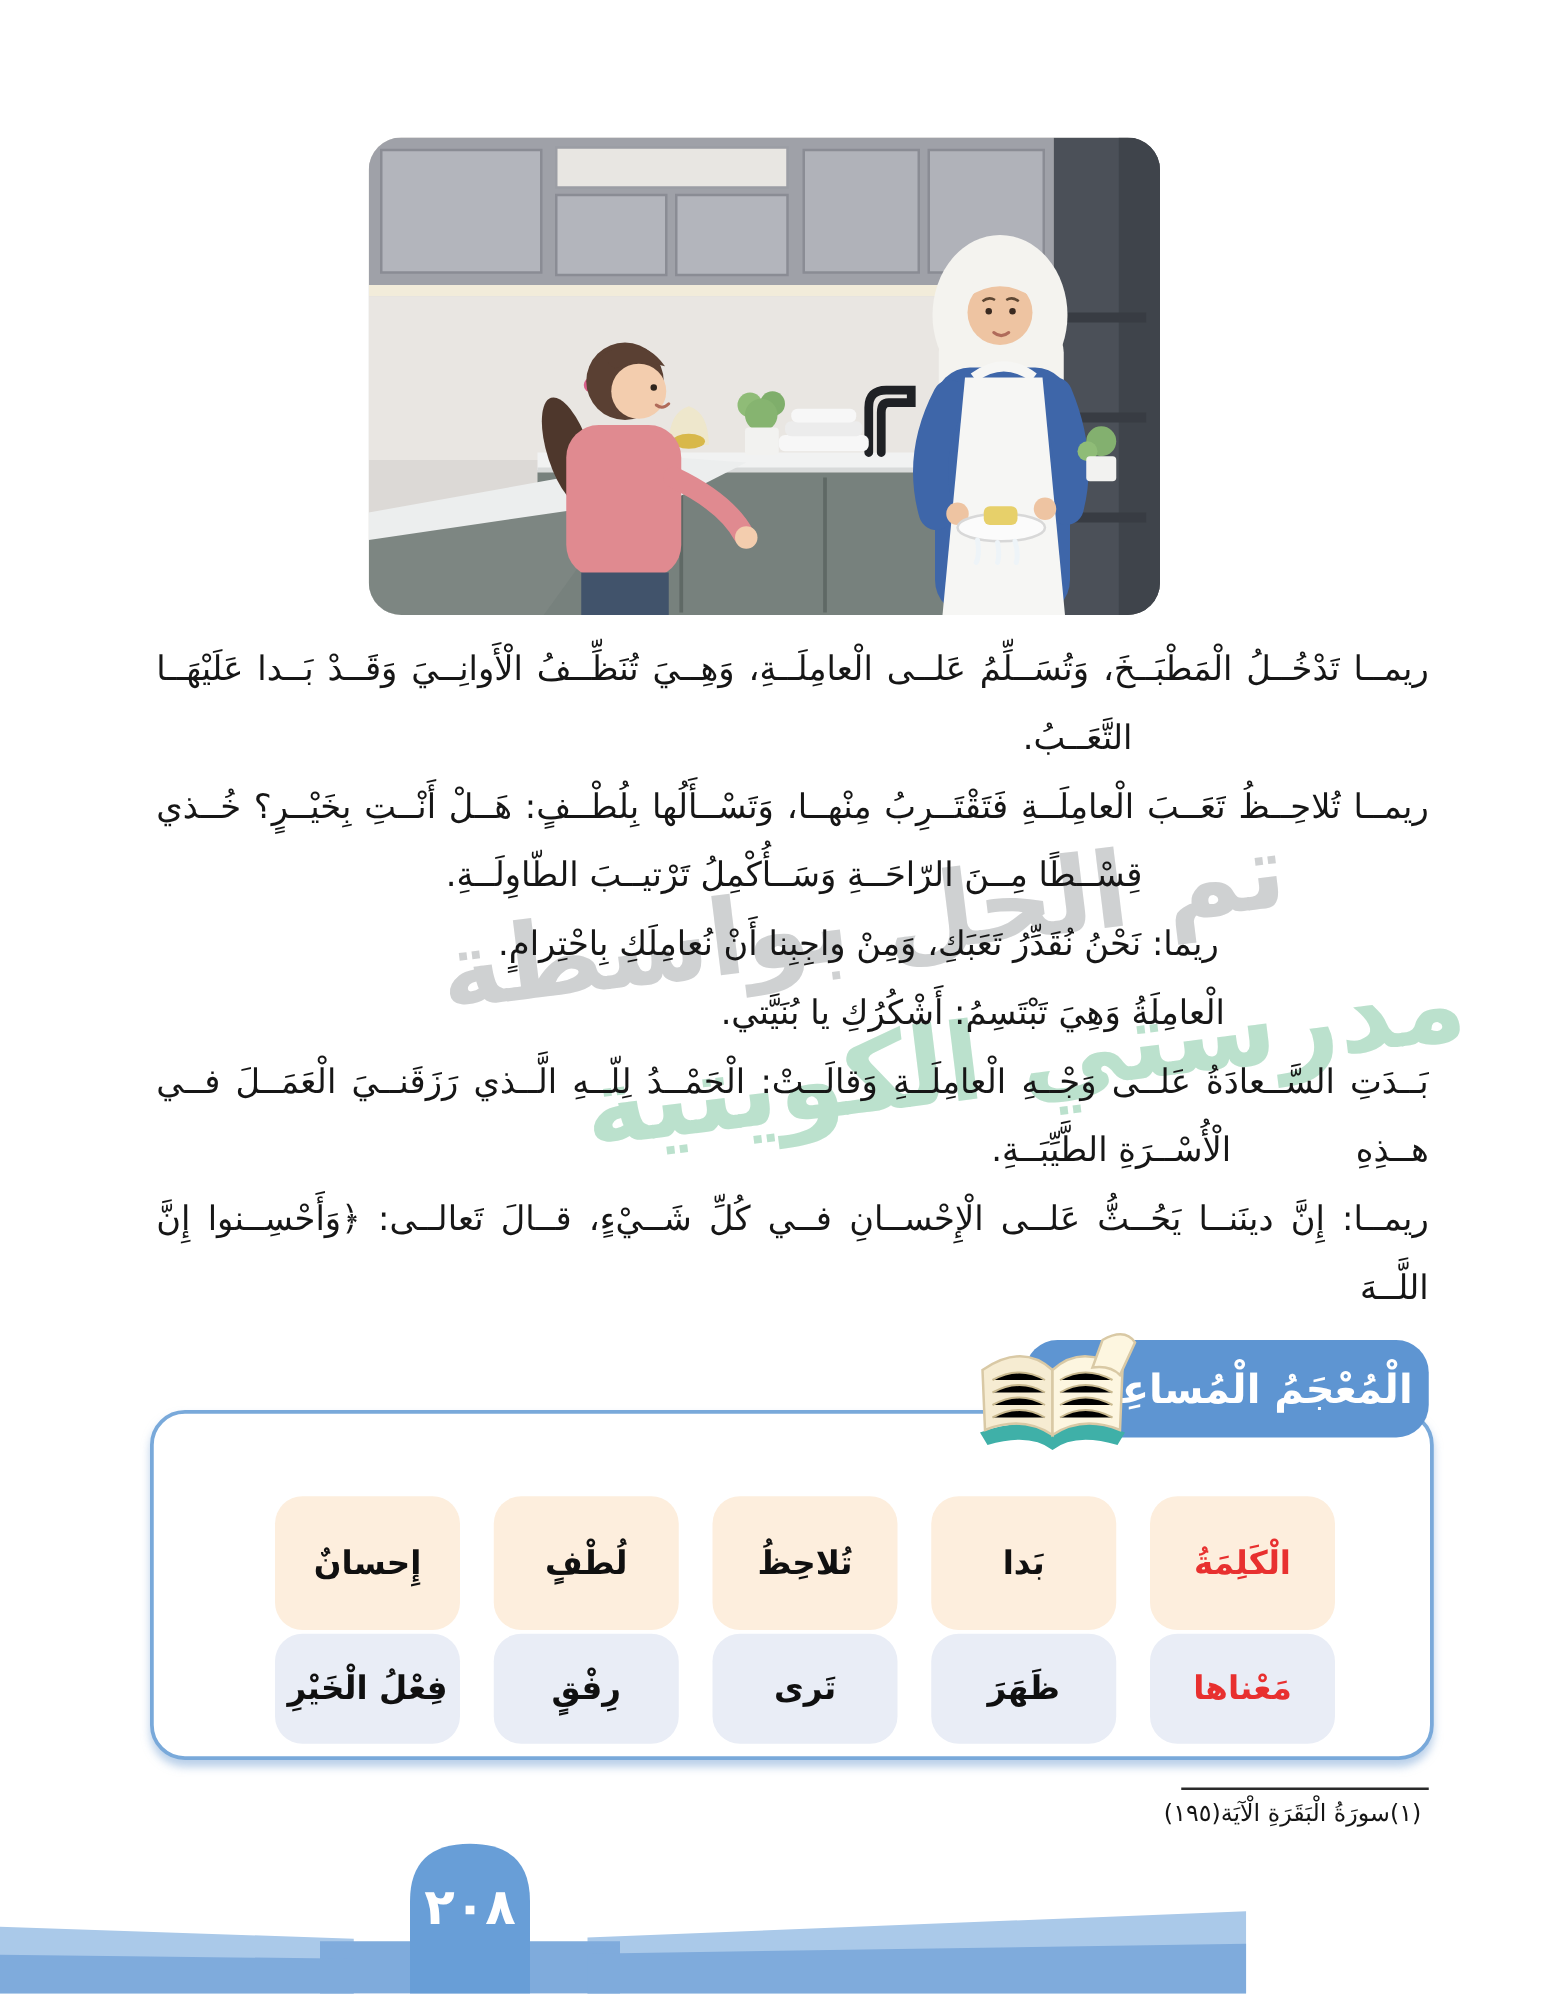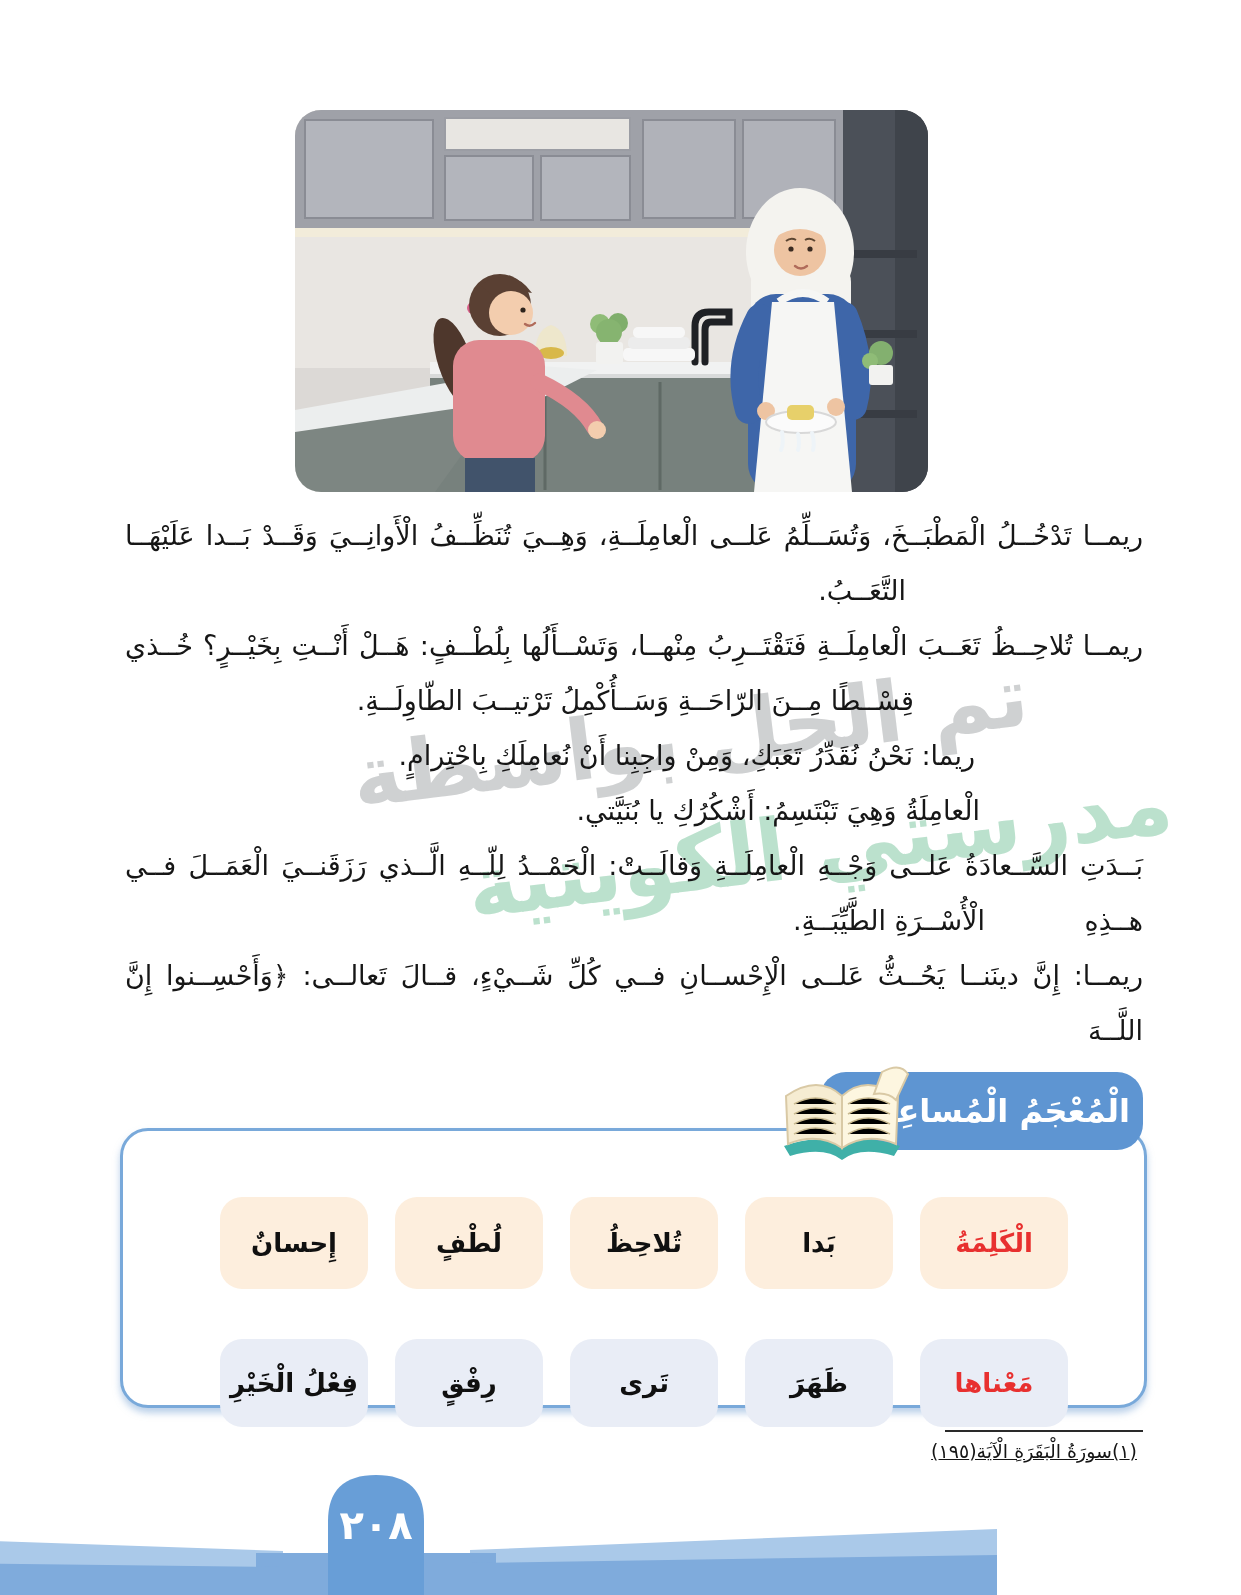--- a/index.html
+++ b/index.html
@@ -54,31 +54,31 @@
     z-index:4;
   }
   .book-icon{position:absolute;left:-58px;top:-14px;width:160px;height:110px;}
   .vocab-row{
     position:absolute;right:76px;left:60px;
     display:flex;gap:27px;direction:rtl;
   }
   .vocab-row.words{top:66px;}
   .vocab-row.meanings{top:176px;}
   .vocab-cell{
-    flex:0 0 148px;height:92px;border-radius:22px;
+    flex:0 0 148px;height:107px;border-radius:22px;
     display:flex;align-items:center;justify-content:center;
     font-size:26px;font-weight:bold;color:#101010;text-align:center;
   }
   .words .vocab-cell{background:#fdeedd;}
-  .meanings .vocab-cell{background:#e9edf6;height:88px;margin-top:32px;}
+  .meanings .vocab-cell{background:#e9edf6;height:88px;}
   .vocab-cell.red{color:#e8302f;text-align:right;}
 
   
   .footnote-rule{position:absolute;left:945px;top:1430px;width:198px;height:2px;background:#2a2a2a;}
-  .footnote{position:absolute;right:104px;top:1440px;font-size:19px;color:#151515;direction:rtl;text-decoration:underline;}
+  .footnote{position:absolute;right:104px;top:1440px;font-size:19px;color:#151515;direction:rtl;}
 
   
   .footer{position:absolute;left:0;bottom:0;width:997px;height:140px;}
 </style>
 </head>
 <body>
 
 <div class="page">
 
   <div class="illustration">

